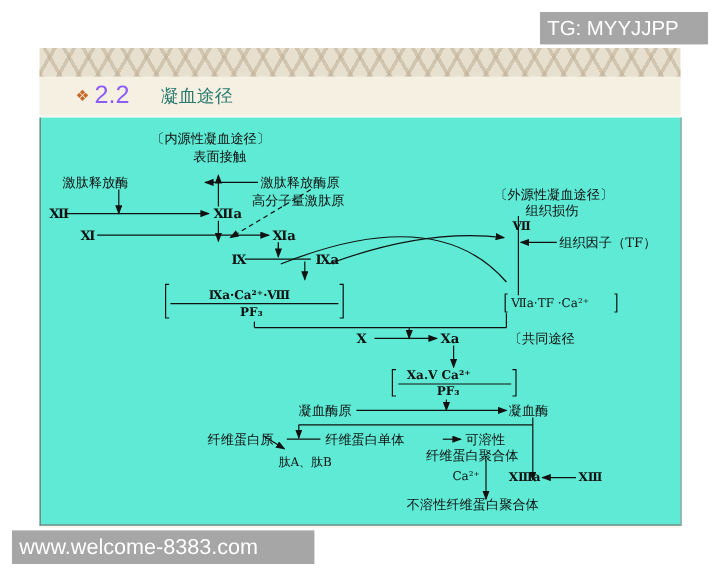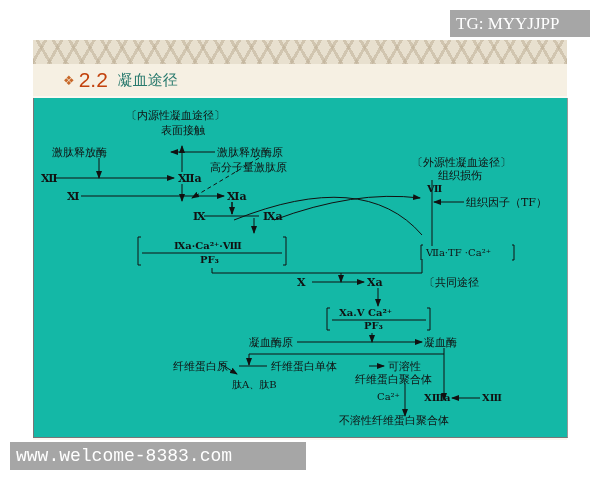--- a/index.html
+++ b/index.html
@@ -7,29 +7,29 @@
          font-family:"DejaVu Serif", serif; }
   .slide { position:absolute; left:33px; top:40px; width:534px; height:400px; background:#fbf8f1; }
   .band { position:absolute; left:0; top:0; width:534px; height:24px;
           background:
             repeating-linear-gradient(60deg, rgba(190,175,150,0.55) 0 3px, transparent 3px 14px),
             repeating-linear-gradient(-60deg, rgba(190,175,150,0.55) 0 3px, transparent 3px 14px),
             #e8e0cf; }
   .titlebar { position:absolute; left:0; top:24px; width:534px; height:32px; background:#f6f0e3; }
   .title { position:absolute; left:30px; top:28px; display:flex; align-items:center; gap:4px; }
   .bullet { color:#c8692a; font-size:13px; font-family:"DejaVu Sans", sans-serif; }
-  .title-num { color:#c2410c; font-size:21px; font-family:"Liberation Sans", sans-serif; margin-right:6px; }
+  .title-num { color:#8b5cf6; font-size:21px; font-family:"Liberation Sans", sans-serif; margin-right:22px; }
   .title-text { color:#2a7a6e; font-size:15px; font-family:"DejaVu Serif", serif; }
-  .frame { position:absolute; left:0; top:58px; width:533px; height:339px; background:#14b8a6;
+  .frame { position:absolute; left:0; top:58px; width:533px; height:339px; background:#5eead4;
            border-left:1px solid #777; border-right:1px solid #999; border-bottom:1px solid #777; }
   svg text { font-family:"DejaVu Serif", serif; fill:#111; }
   .wm-top { position:absolute; left:450px; top:10px; width:140px; height:27px; background:#a6a6a6;
-            color:#fff; font-family:Liberation Serif, serif; font-size:17px; line-height:27px; padding-left:6px; box-sizing:border-box; }
-  .wm-bot { position:absolute; left:10px; top:442px; width:296px; height:28px; background:#a6a6a6;
-            color:#fff; font-family:Liberation Mono, monospace; font-size:18px; line-height:28px; padding-left:6px; box-sizing:border-box; }
+            color:#fff; font-family:Liberation Sans, sans-serif; font-size:17px; line-height:27px; padding-left:6px; box-sizing:border-box; }
+  .wm-bot { position:absolute; left:10px; top:442px; width:252px; height:28px; background:#a6a6a6;
+            color:#fff; font-family:Liberation Sans, sans-serif; font-size:18px; line-height:28px; padding-left:6px; box-sizing:border-box; }
 </style>
 </head>
 <body>
 
 <div class="wm-top">TG: MYYJJPP</div>
 
 <div class="slide">
   <div class="band"></div>
   <div class="titlebar"></div>
   <div class="title">

